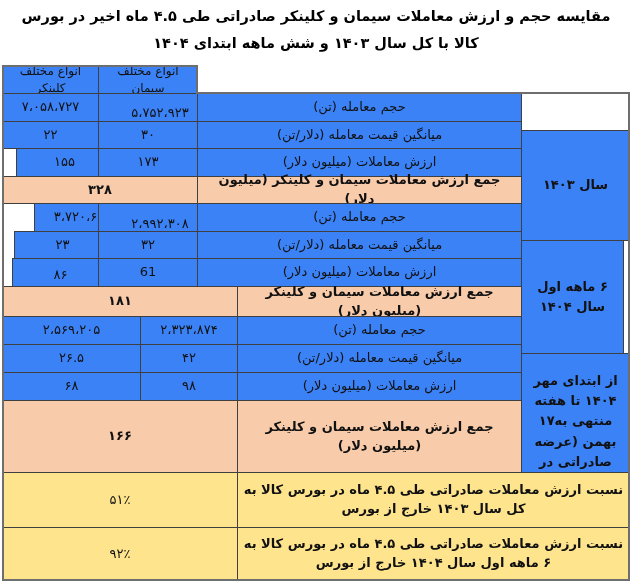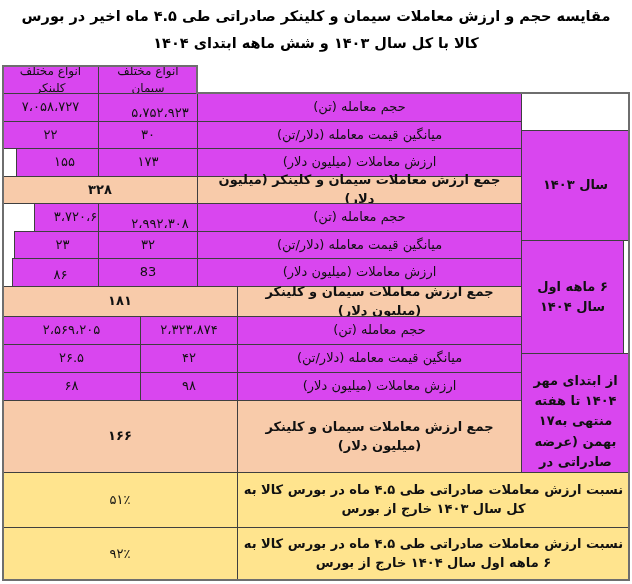--- a/index.html
+++ b/index.html
@@ -12,21 +12,21 @@
     font-family:"DejaVu Sans",sans-serif;color:#111;direction:rtl;
   }
   .title{
     position:absolute;left:0;top:0;width:632px;box-sizing:border-box;
     padding:3px 8px 0;text-align:center;font-weight:bold;font-size:14.5px;
     line-height:27px;color:#000;
   }
   .cell{
     position:absolute;box-sizing:border-box;border:1px solid #3f3f3f;
     display:flex;align-items:center;justify-content:center;text-align:center;
-    font-size:13px;line-height:1.45;padding:0 4px;background:#d946ef;
+    font-size:13px;line-height:1.45;padding:0 4px;background:#3b82f6;
   }
   .num{direction:ltr;}
   .b{font-weight:bold;}
   .small{font-size:12px;}
   .orange{background:var(--total-bg);}
   .yellow{background:var(--ratio-bg);}
   .group{font-weight:bold;line-height:1.55;padding:0 5px;margin-top:37px;}
   .frame{position:absolute;background:#6e6e6e;pointer-events:none;}
 </style>
 </head>
@@ -58,21 +58,21 @@
 
   <div class="cell num" style="left:2px;top:203px;width:97px;height:29px;margin-left:32px;">۳،۷۲۰،۶۹۹</div>
   <div class="cell num" style="left:98px;top:203px;width:100px;height:43px;padding-left:28px;">۲،۹۹۲،۳۰۸</div>
   <div class="cell" style="left:197px;top:203px;width:325px;height:29px;">حجم معامله (تن)</div>
 
   <div class="cell num" style="left:2px;top:231px;width:97px;height:28px;margin-left:12px;">۲۳</div>
   <div class="cell num" style="left:98px;top:231px;width:100px;height:28px;">۳۲</div>
   <div class="cell" style="left:197px;top:231px;width:325px;height:28px;">میانگین قیمت معامله (دلار/تن)</div>
 
   <div class="cell num" style="left:12px;top:258px;width:97px;height:34px;">۸۶</div>
-  <div class="cell num" style="left:98px;top:258px;width:100px;height:29px;">83</div>
+  <div class="cell num" style="left:98px;top:258px;width:100px;height:29px;">61</div>
   <div class="cell" style="left:197px;top:258px;width:325px;height:29px;">ارزش معاملات (میلیون دلار)</div>
 
   <div class="cell num orange b" style="left:2px;top:286px;width:236px;height:31px;">۱۸۱</div>
   <div class="cell orange b" style="left:237px;top:286px;width:285px;height:31px;">جمع ارزش معاملات سیمان و کلینکر (میلیون دلار)</div>
 
   <div class="cell group" style="left:521px;top:203px;width:103px;height:114px;">۶ ماهه اول سال ۱۴۰۴</div>
 
   <div class="cell num" style="left:2px;top:316px;width:139px;height:29px;">۲،۵۶۹،۲۰۵</div>
   <div class="cell num" style="left:140px;top:316px;width:98px;height:29px;">۲،۳۲۳،۸۷۴</div>
   <div class="cell" style="left:237px;top:316px;width:285px;height:29px;">حجم معامله (تن)</div>

